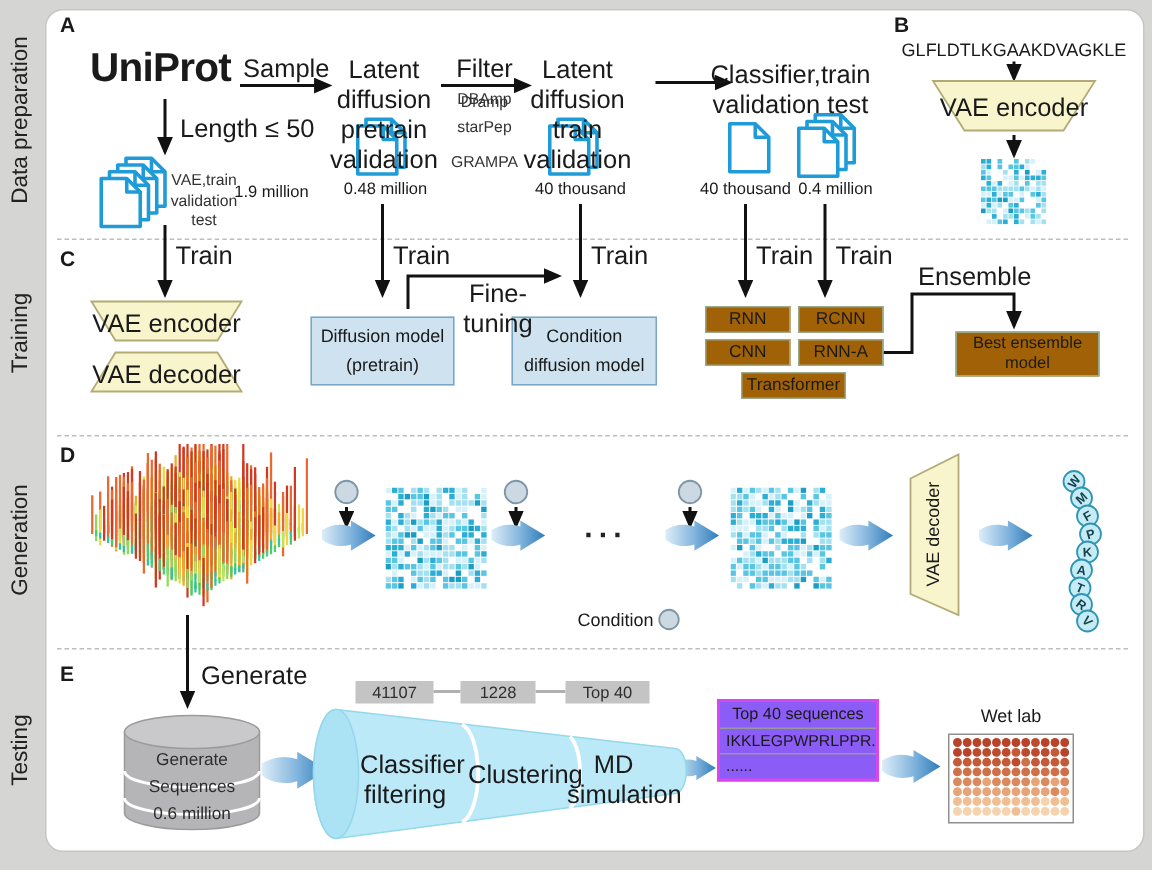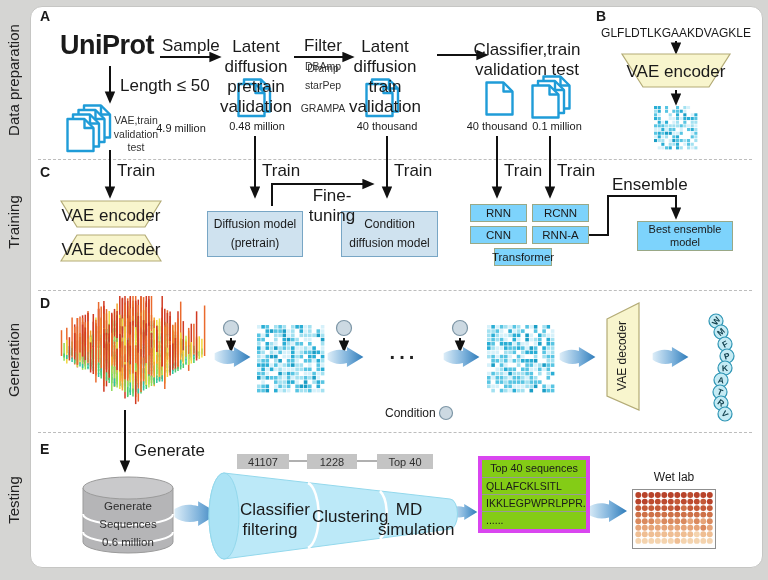--- a/index.html
+++ b/index.html
@@ -14,25 +14,25 @@
   .pre{white-space:pre-line}
   .sm{font-size:11px}
   .xs{font-size:10.5px;color:#333}
   .seclab{font-weight:bold;font-size:14px}
   .side{position:absolute;z-index:3;font-size:15px;color:#222;width:130px;height:18px;
         text-align:center;transform:rotate(-90deg)}
   .dash{position:absolute;left:38px;width:714px;border-top:1px dashed #bdbdbd;z-index:1}
   .box{position:absolute;z-index:2;display:flex;align-items:center;justify-content:center;
        text-align:center;box-sizing:border-box}
   .blue{background:#cfe2ef;border:1px solid #78a6c5;font-size:12px;line-height:1.55}
-  .green{background:#7dd3fc;border:1px solid #99a886;font-size:11.5px}
+  .green{background:#a16207;border:1px solid #99a886;font-size:11.5px}
   .grayb{background:#c4c4c4;font-size:11px;color:#2f2f2f}
   .uniprot{font-size:27px;font-weight:800;letter-spacing:-0.5px}
-  .tbl{position:absolute;z-index:2;left:478px;top:456px;width:104px;background:#84cc16;
-       border:4px solid #d946ef;font-size:10.5px}
+  .tbl{position:absolute;z-index:2;left:478px;top:466px;width:104px;background:#8b5cf6;
+       border:2px solid #d946ef;font-size:10.5px}
   .tbl .hd{height:17px;line-height:17px;text-align:center;font-size:10.8px}
   .tbl .row{height:16.2px;line-height:16.2px;border-top:1px solid #999;padding-left:4px;
        overflow:hidden;white-space:nowrap}
   #plate{position:absolute;z-index:2;left:632px;top:489px;width:82px;height:58px;
        border:1px solid #8f8f8f;background:#fefefe;display:flex;align-items:center;justify-content:center}
   .rot{transform:rotate(-90deg);transform-origin:center}
   .ell{font-size:20px;font-weight:bold;letter-spacing:3px;color:#222}
 </style>
 </head>
 <body>
@@ -113,25 +113,25 @@
 <div class="lbl ctr xs" style="left:292px;top:102px;width:62px">GRAMPA</div>
 <div class="lbl ctr pre" style="left:337px;top:37px;width:96px">Latent diffusion
 train
 validation</div>
 <div class="lbl ctr pre" style="left:468px;top:40px;width:118px">Classifier,train
 validation test</div>
 <div class="lbl" style="left:120px;top:76px">Length ≤ 50</div>
 <div class="lbl ctr pre xs" style="left:108px;top:114px;width:56px;line-height:1.3">VAE,train
 validation
 test</div>
-<div class="lbl ctr sm" style="left:150px;top:122px;width:62px">4.9 million</div>
+<div class="lbl ctr sm" style="left:150px;top:122px;width:62px">1.9 million</div>
 <div class="lbl ctr sm" style="left:213px;top:120px;width:88px">0.48 million</div>
 <div class="lbl ctr sm" style="left:343px;top:120px;width:88px">40 thousand</div>
 <div class="lbl ctr sm" style="left:462px;top:120px;width:70px">40 thousand</div>
-<div class="lbl ctr sm" style="left:525px;top:120px;width:64px">0.1 million</div>
+<div class="lbl ctr sm" style="left:525px;top:120px;width:64px">0.4 million</div>
 
 <div class="abs docicon" style="left:66px;top:104px"><svg width="45.5" height="48.5">
       <path d="M18,1.5 h17 l9,9 v23 h-26 z" fill="#fff" stroke="#1f9cd8" stroke-width="2.4" stroke-linejoin="round"></path>
       <path d="M35,1.5 v9 h9" fill="none" stroke="#1f9cd8" stroke-width="2.4" stroke-linejoin="round"></path>
       <path d="M12.5,6 h17 l9,9 v23 h-26 z" fill="#fff" stroke="#1f9cd8" stroke-width="2.4" stroke-linejoin="round"></path>
       <path d="M29.5,6 v9 h9" fill="none" stroke="#1f9cd8" stroke-width="2.4" stroke-linejoin="round"></path>
       <path d="M7,10.5 h17 l9,9 v23 h-26 z" fill="#fff" stroke="#1f9cd8" stroke-width="2.4" stroke-linejoin="round"></path>
       <path d="M24,10.5 v9 h9" fill="none" stroke="#1f9cd8" stroke-width="2.4" stroke-linejoin="round"></path>
       <path d="M1.5,15 h17 l9,9 v23 h-26 z" fill="#fff" stroke="#1f9cd8" stroke-width="2.4" stroke-linejoin="round"></path>
       <path d="M18.5,15 v9 h9" fill="none" stroke="#1f9cd8" stroke-width="2.4" stroke-linejoin="round"></path>
@@ -334,21 +334,21 @@
 
 <div class="box blue pre" style="left:207px;top:211px;width:96px;height:46px">Diffusion model
 (pretrain)</div>
 <div class="box blue pre" style="left:341px;top:211px;width:97px;height:46px">Condition
 diffusion model</div>
 
 <div class="box green" style="left:470px;top:204px;width:57px;height:18px">RNN</div>
 <div class="box green" style="left:532px;top:204px;width:57px;height:18px">RCNN</div>
 <div class="box green" style="left:470px;top:226px;width:57px;height:18px">CNN</div>
 <div class="box green" style="left:532px;top:226px;width:57px;height:18px">RNN-A</div>
-<div class="box green" style="left:494px;top:248px;width:58px;height:18px">Transformer</div>
+<div class="box green" style="left:494px;top:248px;width:70px;height:18px">Transformer</div>
 <div class="box green pre" style="left:637px;top:221px;width:96px;height:30px;font-size:11px;line-height:1.2">Best ensemble
 model</div>
 
 <div class="lbl seclab" style="left:40px;top:295px">D</div>
 <div class="abs" id="noise" style="left:58px;top:296px;width:150px;height:120px"><svg width="150" height="120">
       <line x1="75.0" y1="19.5" x2="75.0" y2="8.0" stroke="#c8e34a" stroke-width="1.5"></line>
       <line x1="72.3" y1="29.5" x2="72.3" y2="0.8" stroke="#f5a62b" stroke-width="1.5"></line>
       <line x1="69.7" y1="22.5" x2="69.7" y2="18.5" stroke="#2ec4a0" stroke-width="1.5"></line>
       <line x1="67.0" y1="24.0" x2="67.0" y2="6.4" stroke="#f0d73c" stroke-width="1.5"></line>
       <line x1="64.4" y1="25.5" x2="64.4" y2="21.5" stroke="#49cc6e" stroke-width="1.5"></line>
@@ -1706,21 +1706,20 @@
 <div class="lbl ctr" style="left:312px;top:507px;width:62px">Clustering</div>
 <div class="lbl ctr pre" style="left:378px;top:500px;width:62px">MD
 simulation</div>
 
 <div class="box grayb" style="left:237px;top:454px;width:52px;height:15px">41107</div>
 <div class="box grayb" style="left:307px;top:454px;width:50px;height:15px">1228</div>
 <div class="box grayb" style="left:377px;top:454px;width:56px;height:15px">Top 40</div>
 
 <div class="tbl">
   <div class="hd">Top 40 sequences</div>
-  <div class="row">QLLAFCKLSITL</div>
   <div class="row">IKKLEGPWPRLPPR...</div>
   <div class="row">......</div>
 </div>
 
 <div class="lbl ctr" style="left:650px;top:470px;width:48px;font-size:12px">Wet lab</div>
 <div id="plate">
     <svg width="80" height="56">
       <circle cx="4.3" cy="4.0" r="2.95" fill="#b8432a"></circle>
       <circle cx="10.8" cy="4.0" r="2.95" fill="#b8432a"></circle>
       <circle cx="17.3" cy="4.0" r="2.95" fill="#b8432a"></circle>

